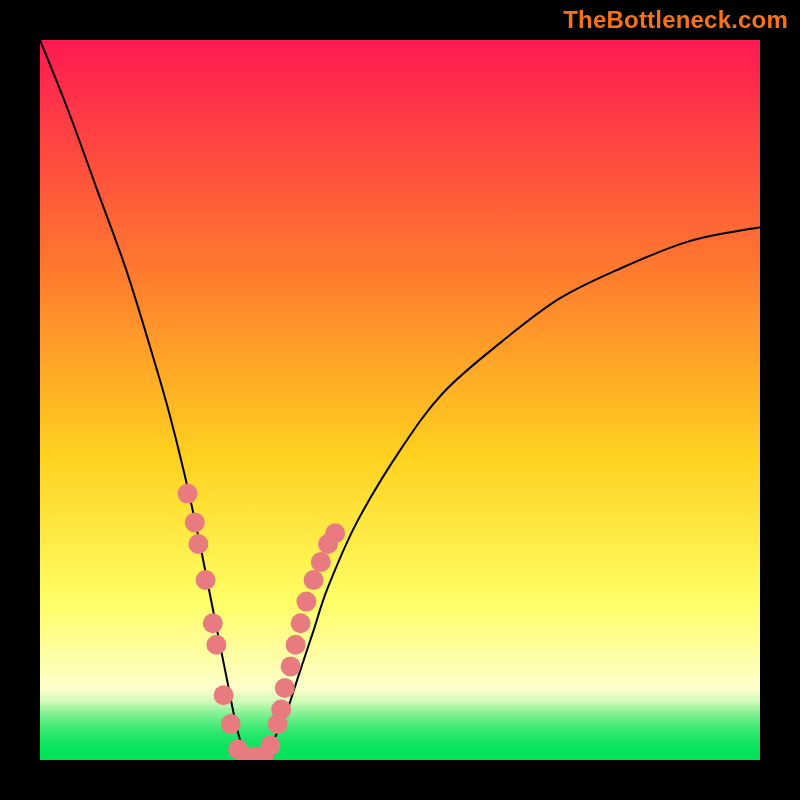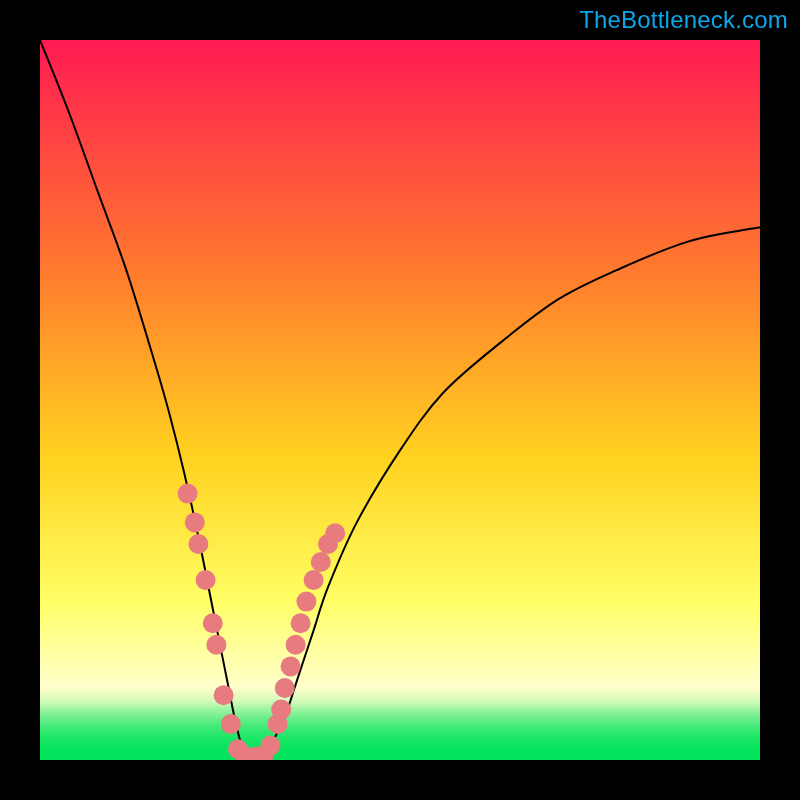--- a/index.html
+++ b/index.html
@@ -36,23 +36,23 @@
   }
   .acceptable-band {
     position: absolute;
     left: 0;
     width: 100%;
   }
   .watermark {
     position: absolute;
     top: 6px;
     right: 12px;
-    color: #0ea5e9;
+    color: #f97316;
     font-size: 24px;
-    font-weight: 400;
+    font-weight: 700;
     letter-spacing: 0.2px;
     user-select: none;
   }
   svg.curve {
     position: absolute;
     left: 0;
     top: 0;
     width: 100%;
     height: 100%;
     overflow: visible;

